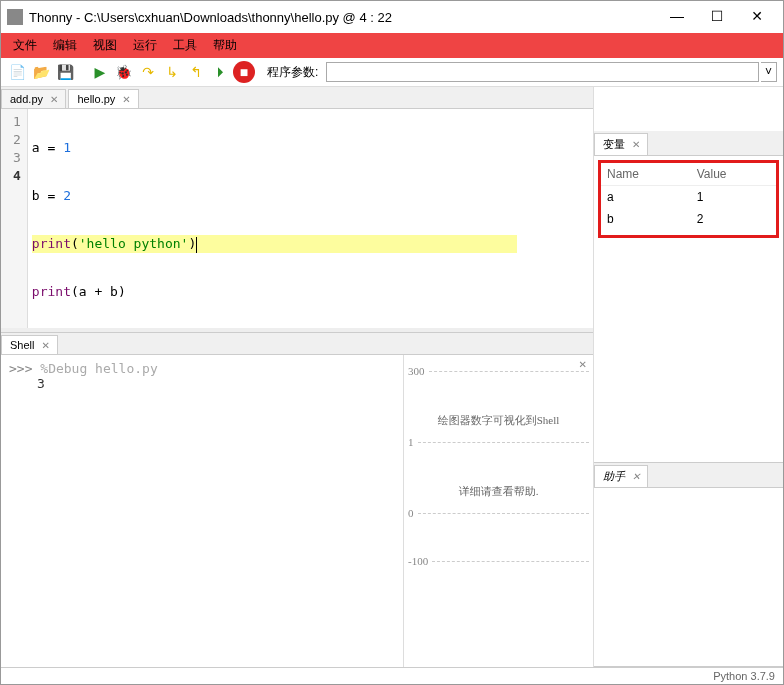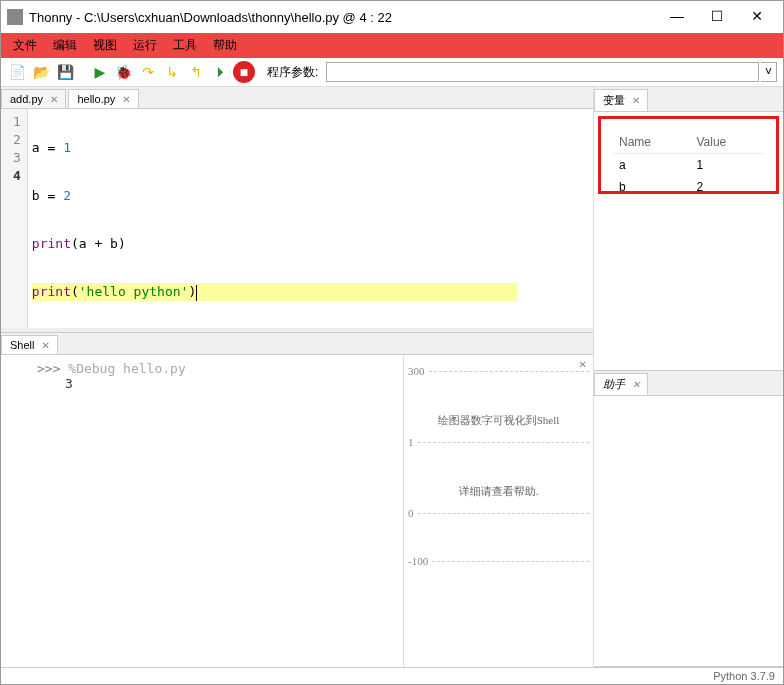--- a/index.html
+++ b/index.html
@@ -47,37 +47,37 @@
 .code { padding: 0 0; position: relative; flex: 1; white-space: pre; }
 .code .line { height: 18px; line-height: 18px; padding-left: 4px; }
 .code .hl { background: #fdfd9e; display: inline-block; }
 .kw-num { color: #1d6fdc; }
 .kw-func { color: #7a0b6b; }
 .kw-str { color: #008000; }
 .cursor { display: inline-block; width: 1px; height: 16px; background: #000; vertical-align: middle; }
 
 
 .shell-panel { height: 335px; display: flex; flex-direction: column; border-top: 1px solid #ccc; }
-.shell-body { flex: 1; display: flex; font-family: Consolas, monospace; font-size: 13px; padding-left: 28px; }
+.shell-body { flex: 1; display: flex; font-family: Consolas, monospace; font-size: 13px; }
 .shell-text { flex: 1; padding: 6px 8px; }
 .shell-text .prompt { color: #888; }
 .shell-text .dbg { color: #aaa; }
 .shell-text .out { padding-left: 28px; color: #333; }
 .plotter { width: 190px; border-left: 1px solid #ddd; position: relative; font-family: "Segoe UI"; font-size: 11px; color: #888; padding: 10px 4px; }
 .plotter .tick { display: flex; align-items: center; margin-bottom: 36px; }
 .plotter .tick::after { content: ""; flex:1; border-top: 1px dashed #ccc; margin-left: 4px; }
 .plotter .plabel { text-align: center; color: #666; font-size: 11px; margin: 8px 0; }
 .plotter .closep { position: absolute; top: 4px; right: 6px; color: #888; font-size: 10px; }
 
 
 .rpanel { border-bottom: 1px solid #ccc; display: flex; flex-direction: column; }
-.rpanel.var { height: 284px; }
+.rpanel.var { height: 332px; margin-top: 44px; }
 .rpanel.assist { flex: 1; font-style: italic; }
 .rpanel .tabbar { background: #f0f0f0; }
-.varbox { margin: 4px; border: 3px solid #e21b1b; height: 78px; padding: 12px; }
+.varbox { margin: 4px; border: 3px solid #e21b1b; height: 78px; padding: 0; }
 .vartbl { width: 100%; border-collapse: collapse; font-size: 12px; }
 .vartbl th { text-align: left; font-weight: normal; color: #666; padding: 4px 6px; border-bottom: 1px solid #eee; }
 .vartbl td { padding: 4px 6px; }
 
 
 .statusbar { border-top: 1px solid #ccc; padding: 2px 8px; text-align: right; font-size: 11px; color: #666; }
 </style>
 </head>
 <body>
 
@@ -133,22 +133,22 @@
     <div class="editor-area">
       <div class="gutter">
         <div>1</div>
         <div>2</div>
         <div>3</div>
         <div class="cur">4</div>
       </div>
       <div class="code">
         <div class="line"><span>a = </span><span class="kw-num">1</span></div>
         <div class="line"><span>b = </span><span class="kw-num">2</span></div>
+        <div class="line"><span class="hl" style="padding-right:320px"><span class="kw-func">print</span><span>(</span><span class="kw-str">'hello python'</span><span>)</span><span class="cursor"></span></span></div>
         <div class="line"><span class="kw-func">print</span><span>(a + b)</span></div>
-        <div class="line"><span class="hl" style="padding-right:320px"><span class="kw-func">print</span><span>(</span><span class="kw-str">'hello python'</span><span>)</span><span class="cursor"></span></span></div>
       </div>
     </div>
 
     <div class="sash"></div>
 
     <div class="shell-panel">
       <div class="tabbar">
         <div class="tab active">
           <span>Shell</span>
           <span class="x">✕</span>

